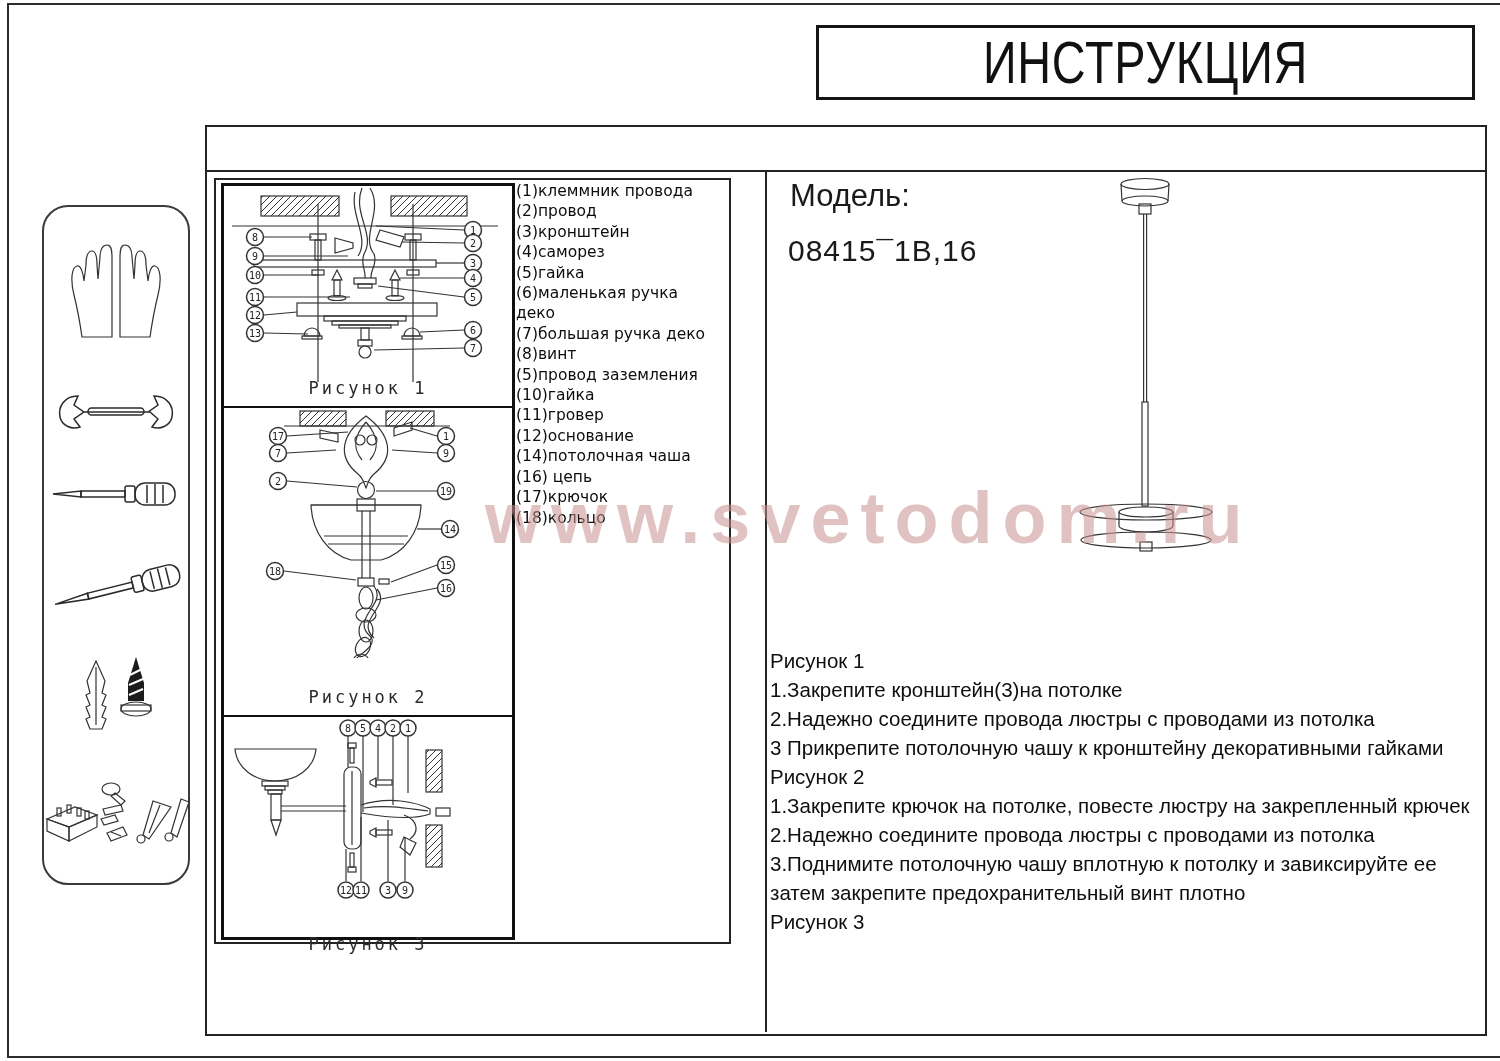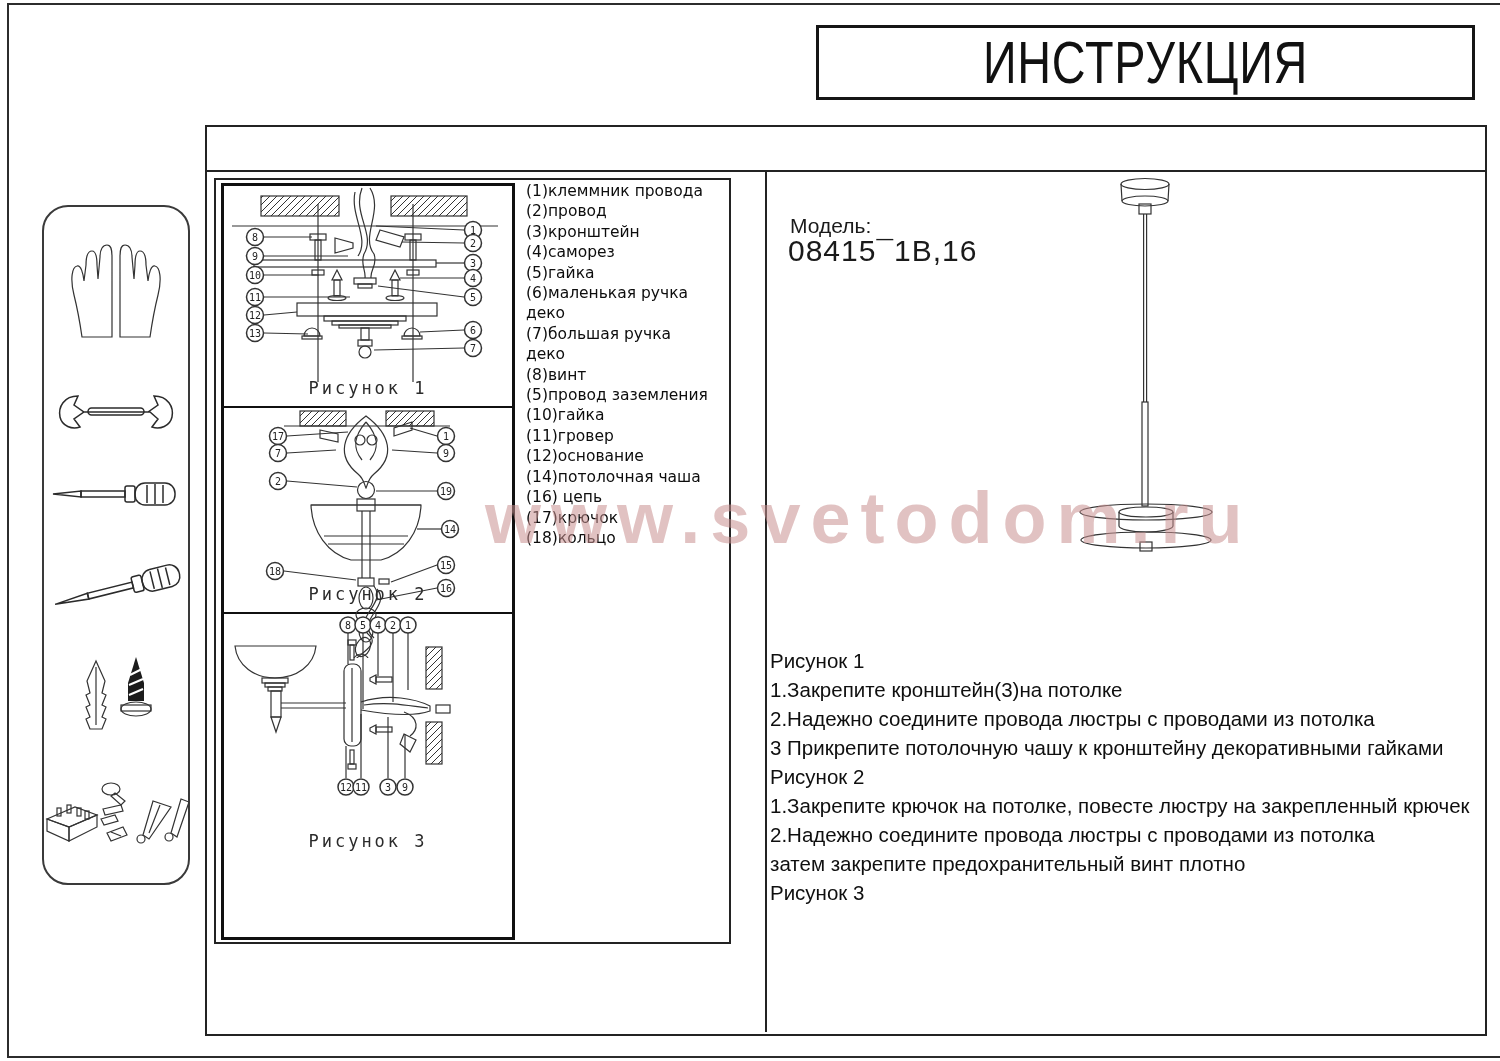--- a/index.html
+++ b/index.html
@@ -12,29 +12,29 @@
              display:flex;align-items:center;justify-content:center;margin-left:23px;}
   .title-box span{font-size:60px;letter-spacing:1px;transform:scaleX(.78);white-space:nowrap;}
   .sidebar{left:42px;top:205px;width:148px;height:680px;border:2px solid #3a3a3a;border-radius:26px;
            display:flex;flex-direction:column;align-items:center;padding-top:30px;box-sizing:border-box;}
   .main-box{left:205px;top:125px;width:1278px;height:907px;border:2px solid #232323;}
   .header-band{left:0;top:0;width:100%;height:45px;border-bottom:2px solid #232323;box-sizing:border-box;}
   .subframe{left:7px;top:51px;width:513px;height:762px;border:2px solid #232323;}
   .diagrams{left:5px;top:3px;width:288px;height:751px;border:3px solid #101010;}
   .panel{position:relative;width:100%;box-sizing:border-box;}
   .p1{height:222px;border-bottom:2px solid #101010;}
-  .p2{height:206px;border-bottom:2px solid #101010;}
+  .p2{height:309px;border-bottom:2px solid #101010;}
   .p3{height:245px;}
   .fig-label{position:absolute;left:0;right:0;bottom:8px;text-align:center;
              font-family:"DejaVu Sans Mono",monospace;font-size:17px;letter-spacing:3px;color:#2b2b2b;}
   .parts{left:300px;top:1px;width:198px;font-family:"DejaVu Sans",sans-serif;
          font-size:15.5px;line-height:20.4px;color:#0d0d0d;}
-  .parts div{overflow-wrap:break-word;padding-left:10px;}
+  .parts div{overflow-wrap:break-word;}
   .right-divider{left:558px;top:45px;height:860px;border-left:2px solid #232323;}
-  .model-label{left:790px;top:178px;font-size:21px;color:#1a1a1a;margin-top:36px;}
+  .model-label{left:790px;top:178px;font-size:31px;color:#1a1a1a;}
   .model-value{left:788px;top:234px;font-size:30px;color:#1a1a1a;letter-spacing:1px;}
   .instructions{left:770px;top:646px;width:712px;font-size:20.5px;line-height:29px;color:#0f0f0f;}
   .instructions div{white-space:nowrap;}
   .watermark{left:485px;top:477px;font-size:72px;font-weight:bold;letter-spacing:10px;
              color:rgba(201,144,144,0.55);white-space:nowrap;z-index:5;}
   svg{display:block;}
   .ln{stroke:#333;stroke-width:1.2;fill:none;}
   .ln2{stroke:#2b2b2b;stroke-width:1.5;fill:none;}
   .co-c{fill:#fff;stroke:#333;stroke-width:1.5;}
   .co-t{font-family:"DejaVu Sans Mono",monospace;font-size:10px;fill:#222;text-anchor:middle;}
@@ -435,15 +435,16 @@
 <div class="abs watermark">www.svetodom.ru</div>
 
 <div class="abs instructions">
   <div>Рисунок 1</div>
   <div>1.Закрепите кронштейн(3)на потолке</div>
   <div>2.Надежно соедините провода люстры с проводами из потолка</div>
   <div>3 Прикрепите потолочную чашу к кронштейну декоративными гайками</div>
   <div>Рисунок 2</div>
   <div>1.Закрепите крючок на потолке, повесте люстру на закрепленный крючек</div>
   <div>2.Надежно соедините провода люстры с проводами из потолка</div>
+  <div>3.Поднимите потолочную чашу вплотную к потолку и завиксируйте ее</div>
   <div>затем закрепите предохранительный винт плотно</div>
   <div>Рисунок 3</div>
 </div>
 
 </body></html>

